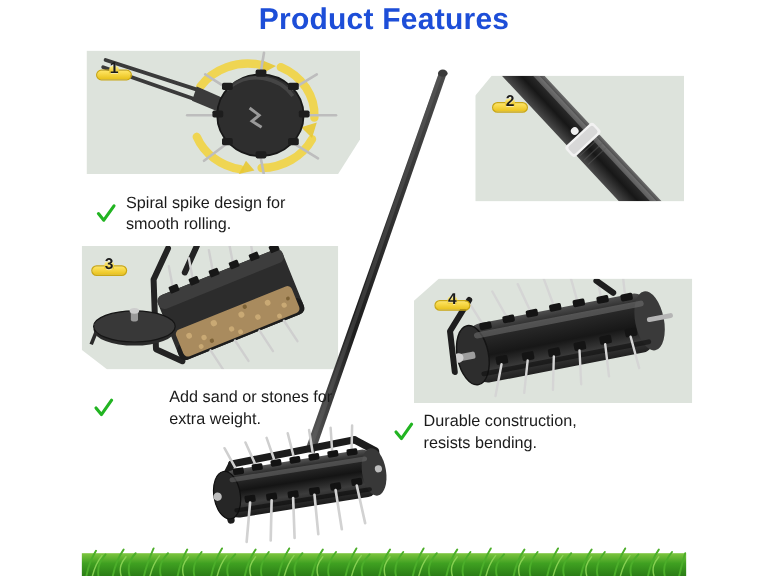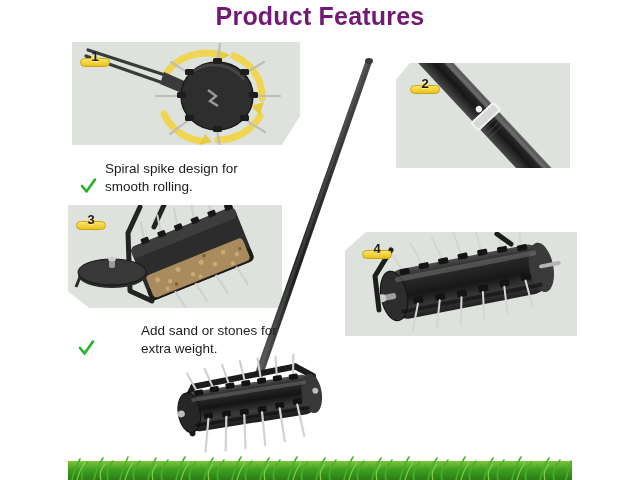--- a/index.html
+++ b/index.html
@@ -5,21 +5,21 @@
   html,body{margin:0;padding:0;}
   body{
     width:640px;height:480px;background:#ffffff;position:relative;overflow:hidden;
     font-family:"Liberation Sans","DejaVu Sans",sans-serif;
   }
   .stage{position:absolute;inset:0;}
 
   
   .title{
     position:absolute;left:0;top:2px;width:640px;text-align:center;
-    font-size:25px;font-weight:bold;color:#701a75;letter-spacing:.2px;
+    font-size:25px;font-weight:bold;color:#1d4ed8;letter-spacing:.2px;
   }
 
   
   .panel{position:absolute;background:#dde3dc;overflow:hidden;}
   .p1{left:72px;top:42px;width:228px;height:103px;
       clip-path:polygon(0 0,100% 0,100% 72%,92% 100%,0 100%);}
   .p2{left:396px;top:63px;width:174px;height:105px;
       clip-path:polygon(8% 0,100% 0,100% 100%,0 100%,0 16%);}
   .p3{left:68px;top:205px;width:214px;height:103px;
       clip-path:polygon(0 0,100% 0,100% 100%,10% 100%,0 84%);}
@@ -41,21 +41,21 @@
     position:absolute;left:0;bottom:4px;width:30px;text-align:center;
     font-size:13px;font-weight:bold;color:#1b1b1b;line-height:13px;
     text-shadow:0 1px 0 rgba(255,255,255,.5);
   }
   .b1{left:80px;top:48px;}
   .b2{left:410px;top:75px;}
   .b3{left:76px;top:211px;}
   .b4{left:362px;top:240px;}
 
   
-  .caption{position:absolute;display:flex;align-items:flex-end;gap:8px;}
+  .caption{position:absolute;display:flex;align-items:center;gap:8px;}
   .check{
     flex:0 0 auto;width:17px;height:19px;position:relative;top:1px;
   }
   .check svg{display:block;}
   .caption .txt{
     font-size:13.5px;line-height:17.5px;color:#1b1b1b;white-space:pre-line;
     font-family:"Liberation Sans","DejaVu Sans",sans-serif;
   }
   .c1{left:80px;top:160px;width:215px;}
   .c2{left:378px;top:182px;width:200px;}
@@ -472,14 +472,23 @@
   <div class="caption c3">
     <span class="check">
       <svg width="17" height="19" viewBox="0 0 17 19">
           <path d="M2 9 L6.5 14.5 L15 2.5" fill="none" stroke="#22b422" stroke-width="2.6" stroke-linecap="round" stroke-linejoin="round"></path>
         </svg>
     </span>
     <span class="txt">Add sand or stones for
 extra weight.</span>
   </div>
 
+  <div class="caption c4">
+    <span class="check">
+      <svg width="17" height="19" viewBox="0 0 17 19">
+          <path d="M2 9 L6.5 14.5 L15 2.5" fill="none" stroke="#22b422" stroke-width="2.6" stroke-linecap="round" stroke-linejoin="round"></path>
+        </svg>
+    </span>
+    <span class="txt">Durable construction,
+resists bending.</span>
+  </div>
 
 </div>
 
 </body></html>

